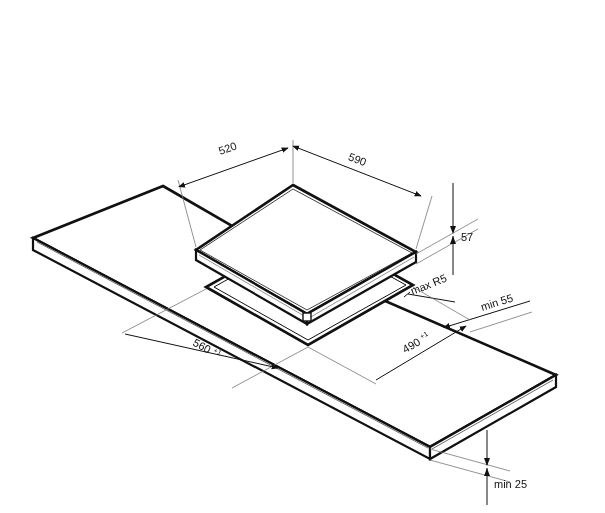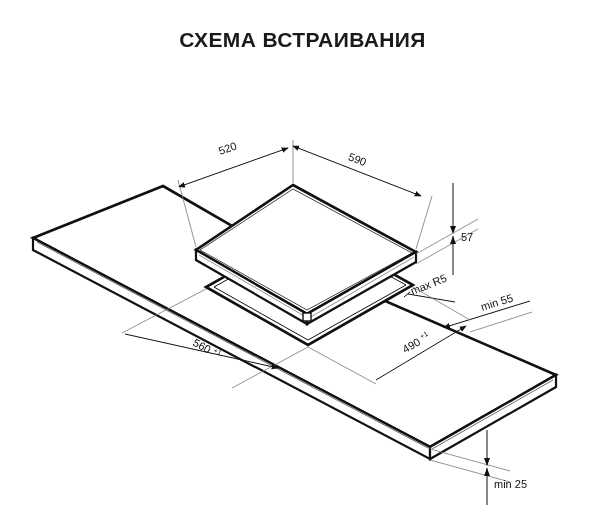--- a/index.html
+++ b/index.html
@@ -44,21 +44,20 @@
   }
   .sup {
     font-size: 7px;
   }
 </style>
 </head>
 <body>
 
 <div id="page">
 
-  <div id="title">СХЕМА ВСТРАИВАНИЯ</div>
 
   <svg id="drawing" width="605" height="513" viewBox="0 0 605 513">
 
     <g>
 
       <path d="M 163,186 L 293,261 L 556,375 L 430,447 L 33,238 Z" fill="#ffffff" stroke="#111111" stroke-width="2.6" stroke-linejoin="miter"></path>
 
       <path d="M 33,238 L 33,250 L 430,459 L 430,447 Z" fill="#ffffff" stroke="#111111" stroke-width="2.2"></path>
 
       <path d="M 430,447 L 430,459 L 556,387 L 556,375 Z" fill="#ffffff" stroke="#111111" stroke-width="2.2"></path>

